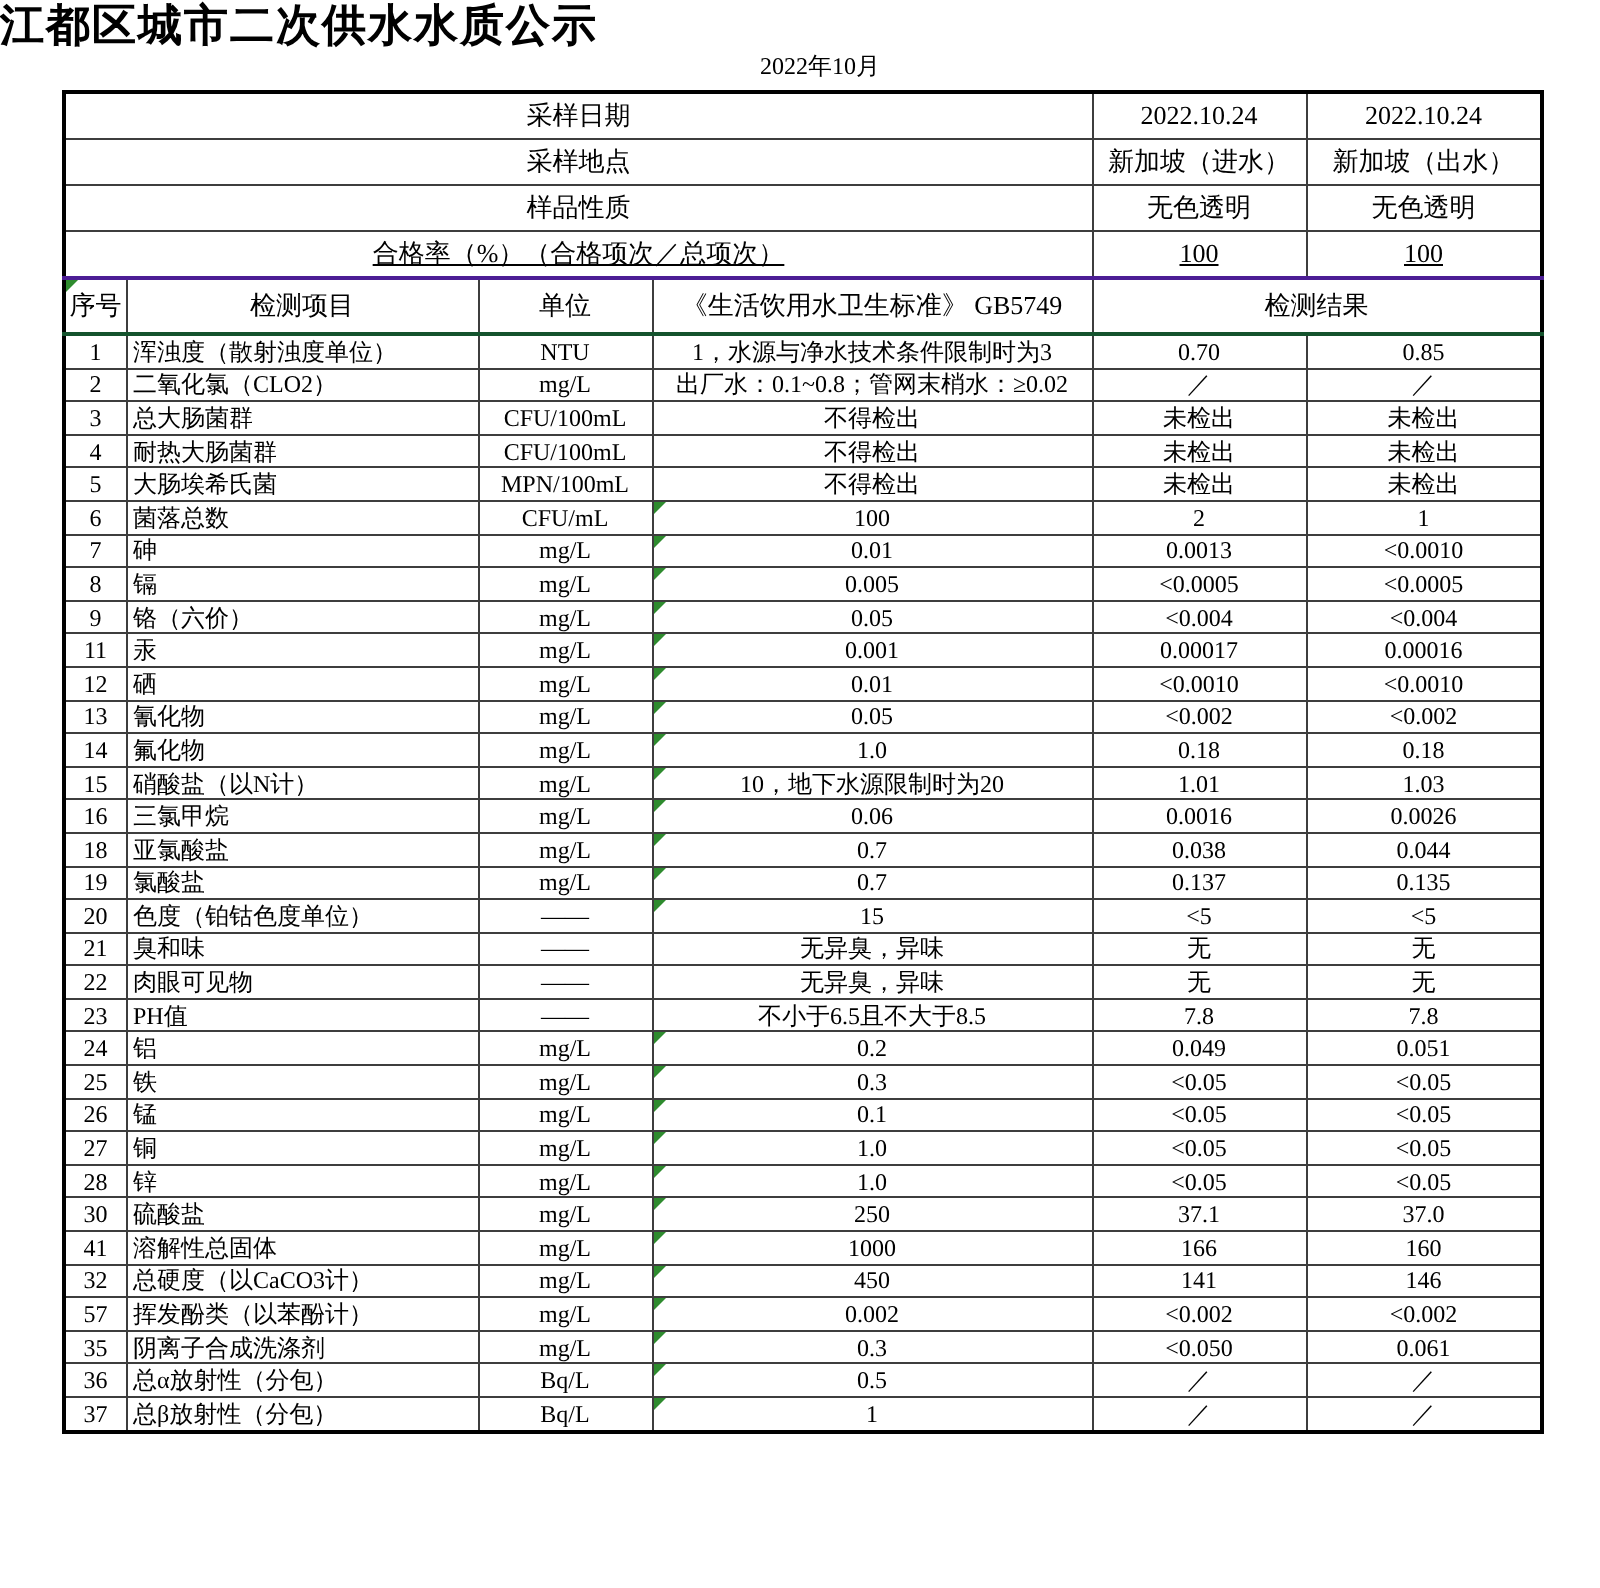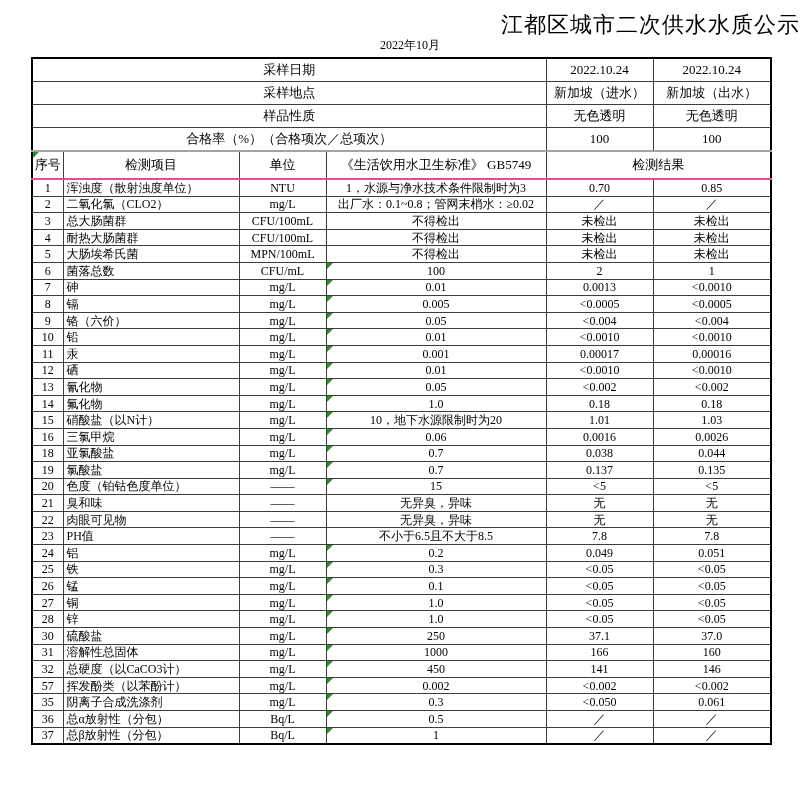--- a/index.html
+++ b/index.html
@@ -1,38 +1,38 @@
 <!DOCTYPE html>
 <html style="--flag-color: #2e8b2e;"><head>
 <meta charset="utf-8">
 <style>
   html,body { margin:0; padding:0; }
   body {
     width:800px; height:794px; background:#ffffff; overflow:hidden;
     font-family:"Liberation Serif","DejaVu Serif",serif; color:#000;
   }
   .page-title {
-    text-align:right; padding-top:12px; line-height:26px;
+    text-align:left; line-height:26px;
     font-family:"Liberation Sans","DejaVu Sans",sans-serif;
-    font-weight:normal; font-size:22px; letter-spacing:1px;
+    font-weight:bold; font-size:22px; letter-spacing:1px;
   }
   .page-subtitle { text-align:center; font-size:12px; line-height:15px;padding-left:20px; }
   table.wq {
     margin:4px 0 4px 31px; width:739px; table-layout:fixed;
     border-collapse:collapse; border:2px solid #000;
   }
   td, th {
     padding:0; margin:0; border:1px solid #3d3d3d;
     text-align:center; vertical-align:middle;
     white-space:nowrap; overflow:hidden;
     font-weight:normal;
   }
   tr.info-row td { height:22px; font-size:13px; }
-  tr.info-row-last td { border-bottom:2px solid #a3a3a3; }
-  tr.cols-row td { height:26px; font-size:13px; border-bottom:2px solid #ec4899; }
+  tr.info-row-last td { border-bottom:2px solid #4c1d95;text-decoration:underline; }
+  tr.cols-row td { height:26px; font-size:13px; border-bottom:2px solid #14532d; }
   tr.data-row td { height:15.6px; font-size:12px; line-height:1; }
   td.item { text-align:left; padding-left:3px; }
   td.standard { font-size:11.5px; }
   td.corner-flag { position:relative; }
   td.corner-flag::before {
     content:""; position:absolute; left:0; top:0; width:0; height:0;
     border-top:6px solid var(--flag-color,#2e8b2e);
     border-right:6px solid transparent;
   }
 </style>
@@ -147,28 +147,20 @@
       </tr>
       <tr class="data-row">
         <td>9</td>
         <td class="item">铬（六价）</td>
         <td>mg/L</td>
         <td class="standard corner-flag">0.05</td>
         <td>&lt;0.004</td>
         <td>&lt;0.004</td>
       </tr>
       <tr class="data-row">
-        <td>10</td>
-        <td class="item">铅</td>
-        <td>mg/L</td>
-        <td class="standard corner-flag">0.01</td>
-        <td>&lt;0.0010</td>
-        <td>&lt;0.0010</td>
-      </tr>
-      <tr class="data-row">
         <td>11</td>
         <td class="item">汞</td>
         <td>mg/L</td>
         <td class="standard corner-flag">0.001</td>
         <td>0.00017</td>
         <td>0.00016</td>
       </tr>
       <tr class="data-row">
         <td>12</td>
         <td class="item">硒</td>
@@ -299,21 +291,21 @@
       </tr>
       <tr class="data-row">
         <td>30</td>
         <td class="item">硫酸盐</td>
         <td>mg/L</td>
         <td class="standard corner-flag">250</td>
         <td>37.1</td>
         <td>37.0</td>
       </tr>
       <tr class="data-row">
-        <td>31</td>
+        <td>41</td>
         <td class="item">溶解性总固体</td>
         <td>mg/L</td>
         <td class="standard corner-flag">1000</td>
         <td>166</td>
         <td>160</td>
       </tr>
       <tr class="data-row">
         <td>32</td>
         <td class="item">总硬度（以CaCO3计）</td>
         <td>mg/L</td>

